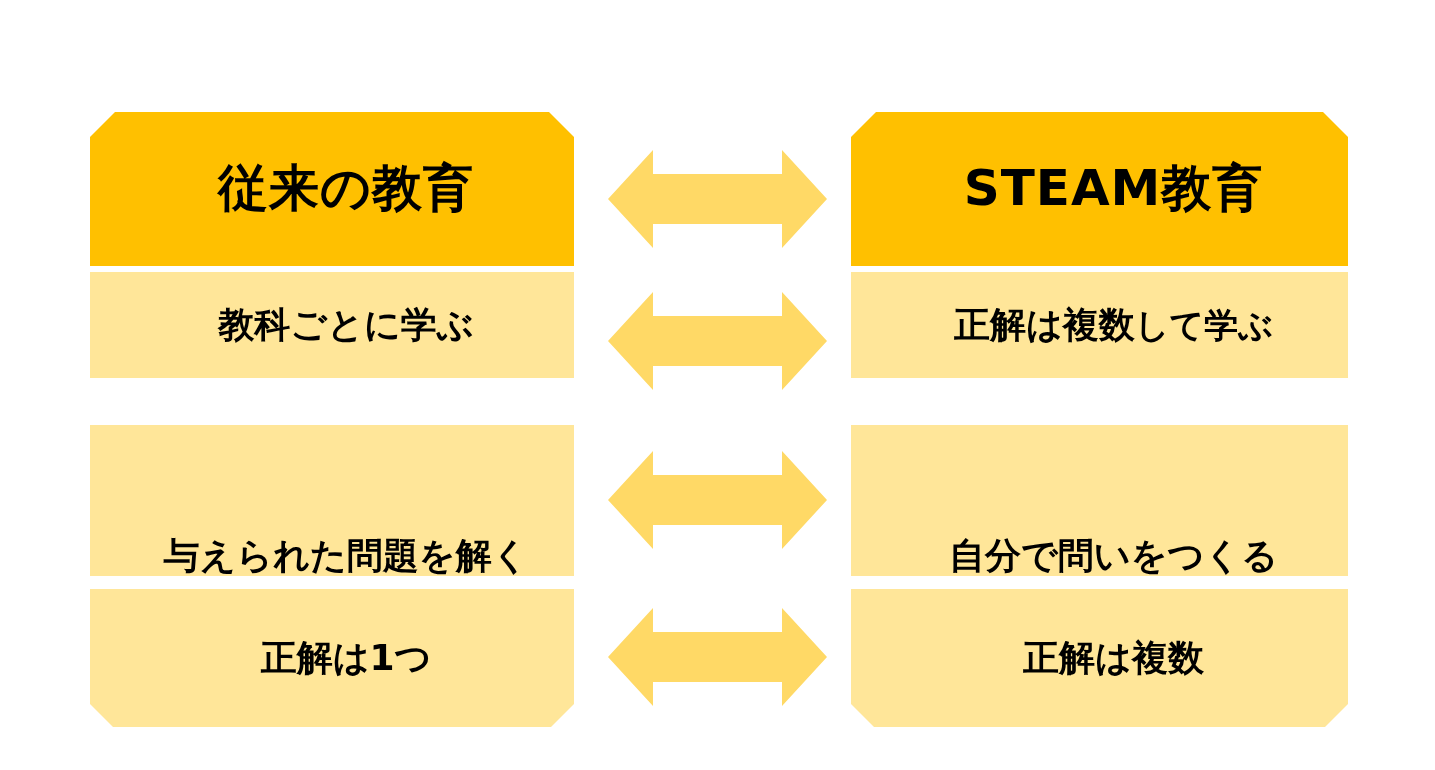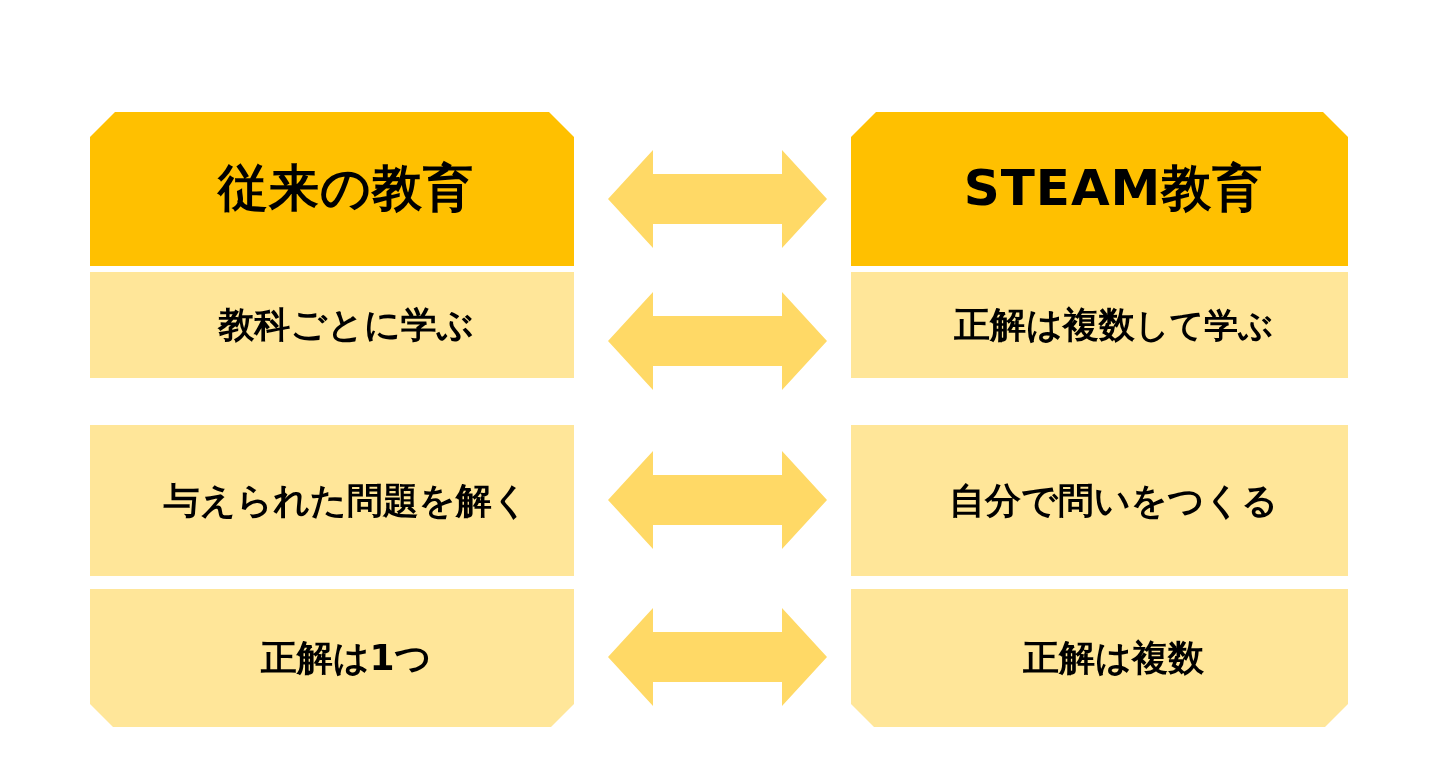--- a/index.html
+++ b/index.html
@@ -39,21 +39,21 @@
     background: var(--header-bg);
     clip-path: polygon(25px 0, calc(100% - 25px) 0, 100% 25px, 100% 100%, 0 100%, 0 25px);
     font-size: 50px;
     letter-spacing: 1px;
   }
   .row-box {
     background: var(--row-bg);
     font-size: 36px;
   }
   .row-1 { top: 272px; height: 106px; }
-  .row-2 { top: 425px; height: 151px; }
+  .row-2 { top: 425px; height: 151px; align-items: flex-end; }
   .row-3 {
     top: 589px; height: 138px;
     clip-path: polygon(0 0, 100% 0, 100% calc(100% - 23px), calc(100% - 23px) 100%, 23px 100%, 0 calc(100% - 23px));
   }
   .emph { font-size: 36px; }
   .sub  { font-size: 34px; }
   .arrow {
     position: absolute;
     left: 608px;
     width: 219px; height: 98px;

